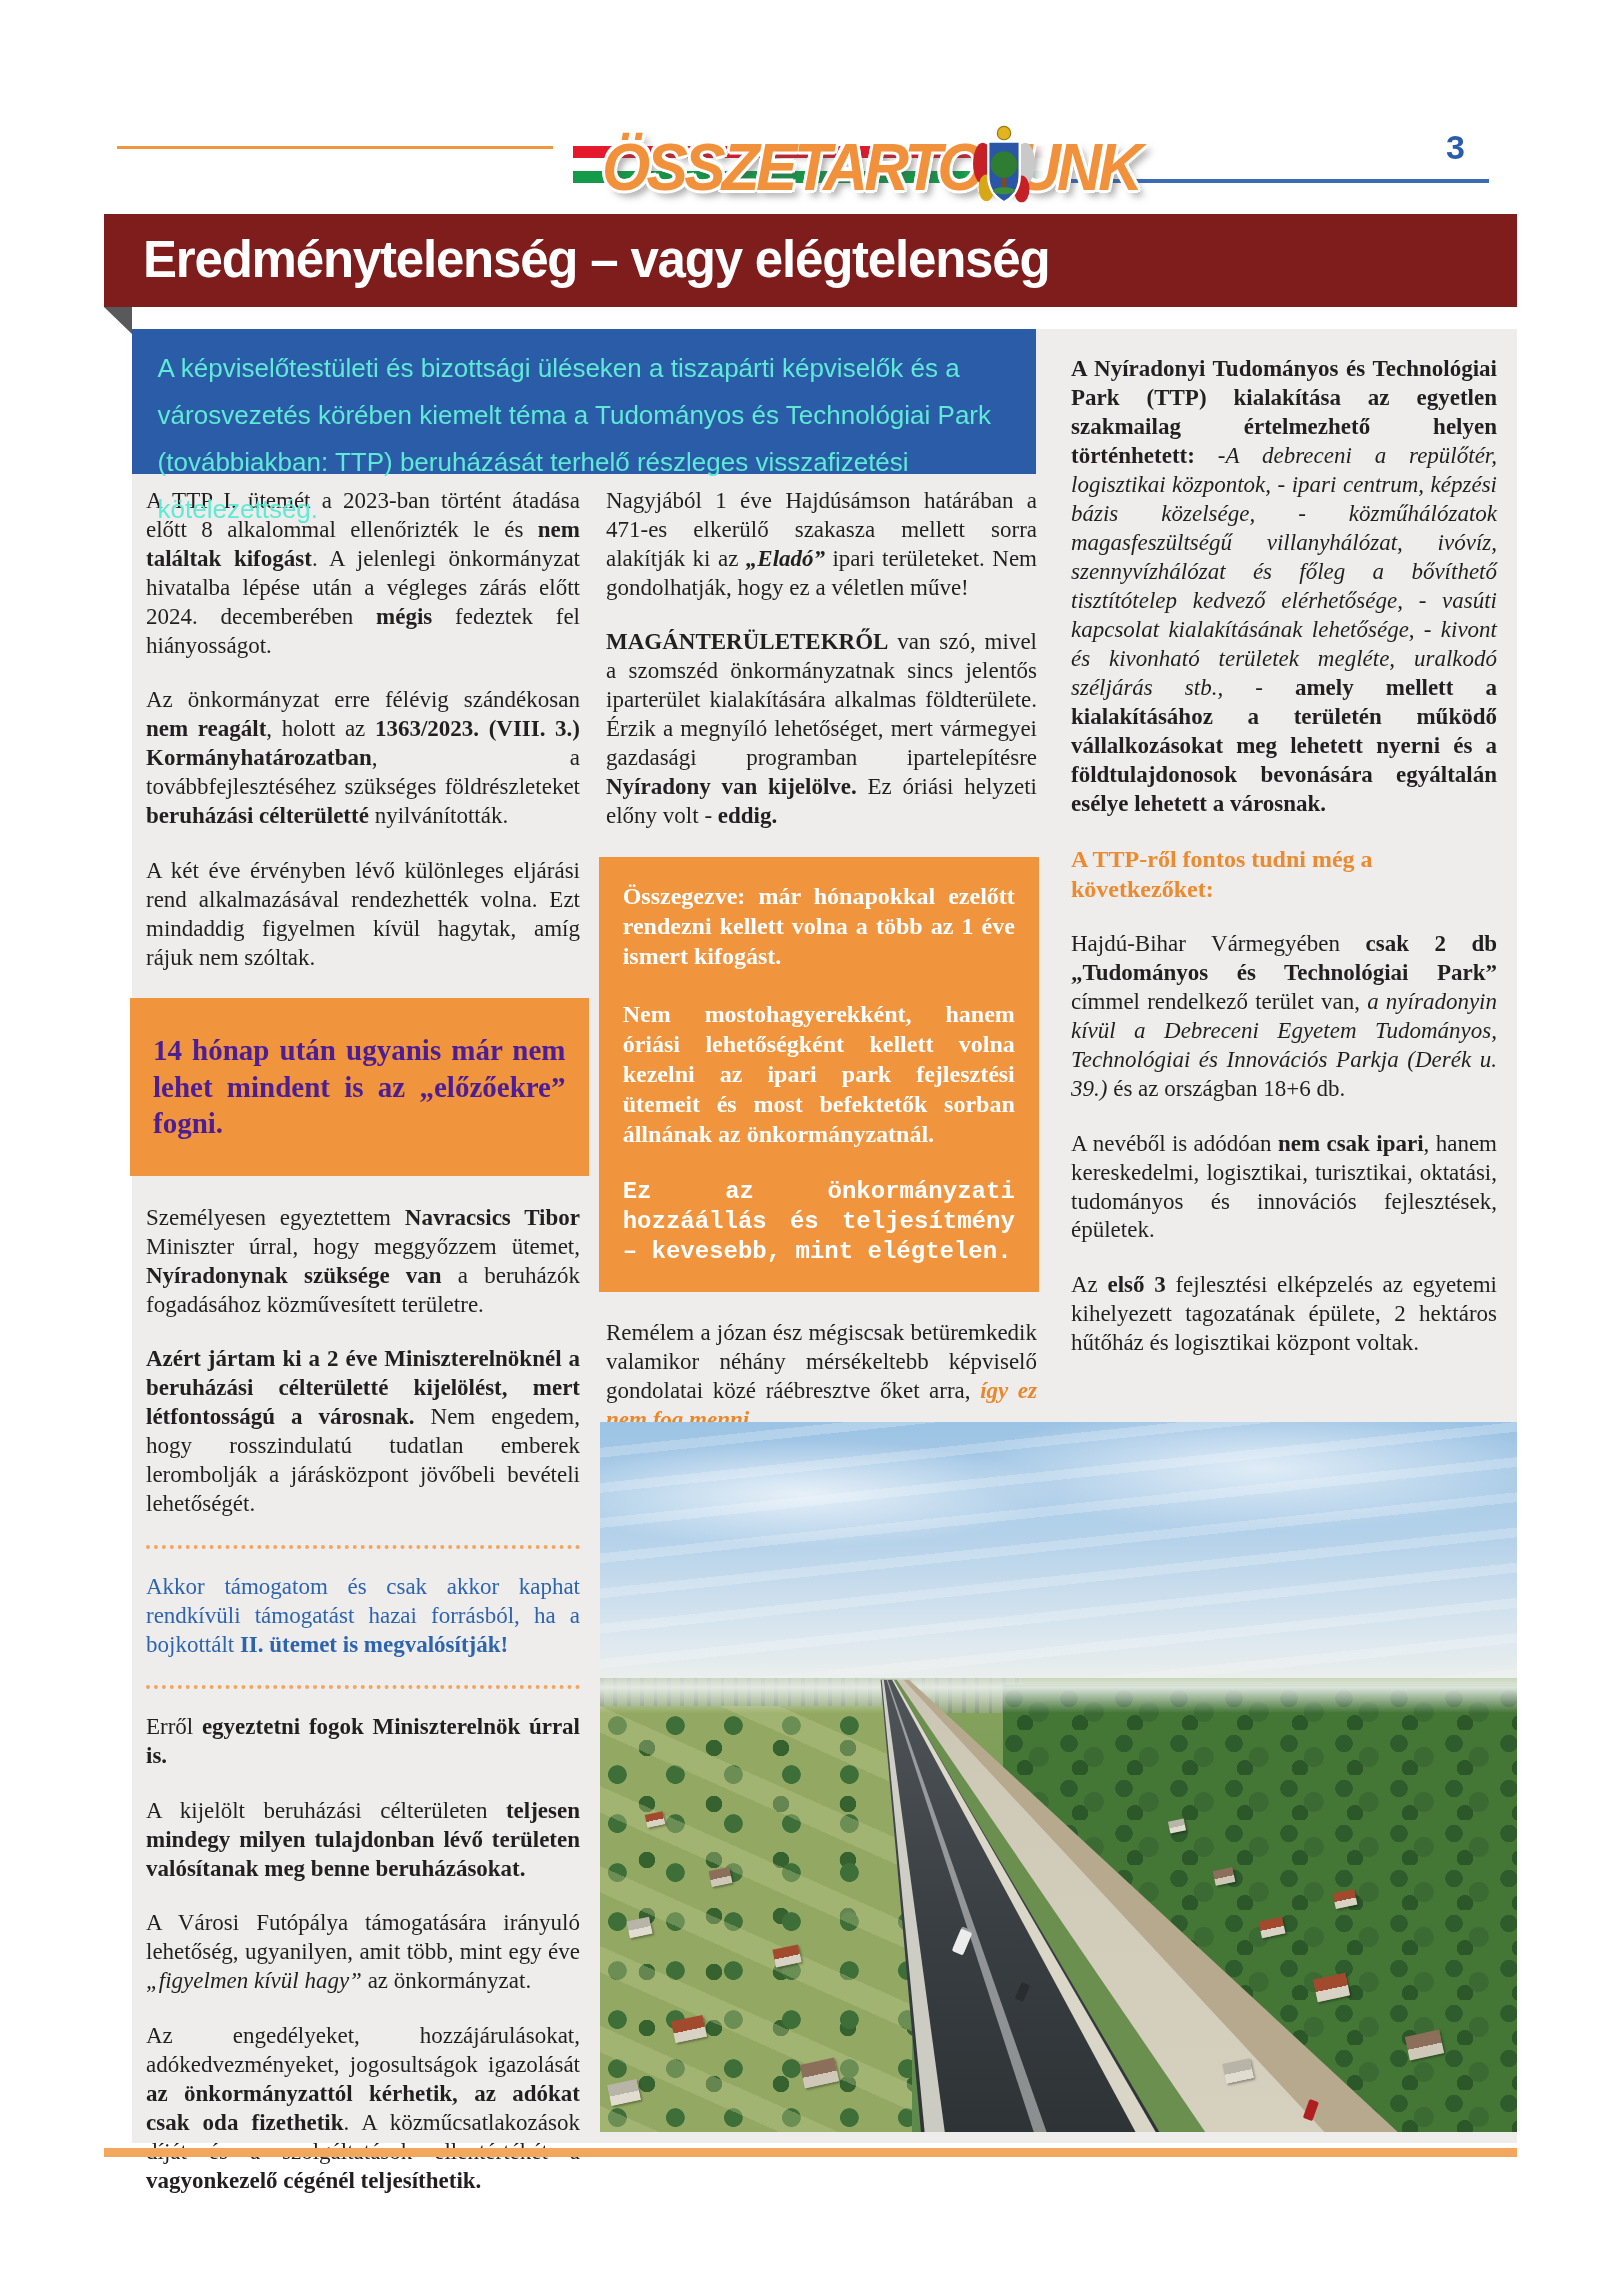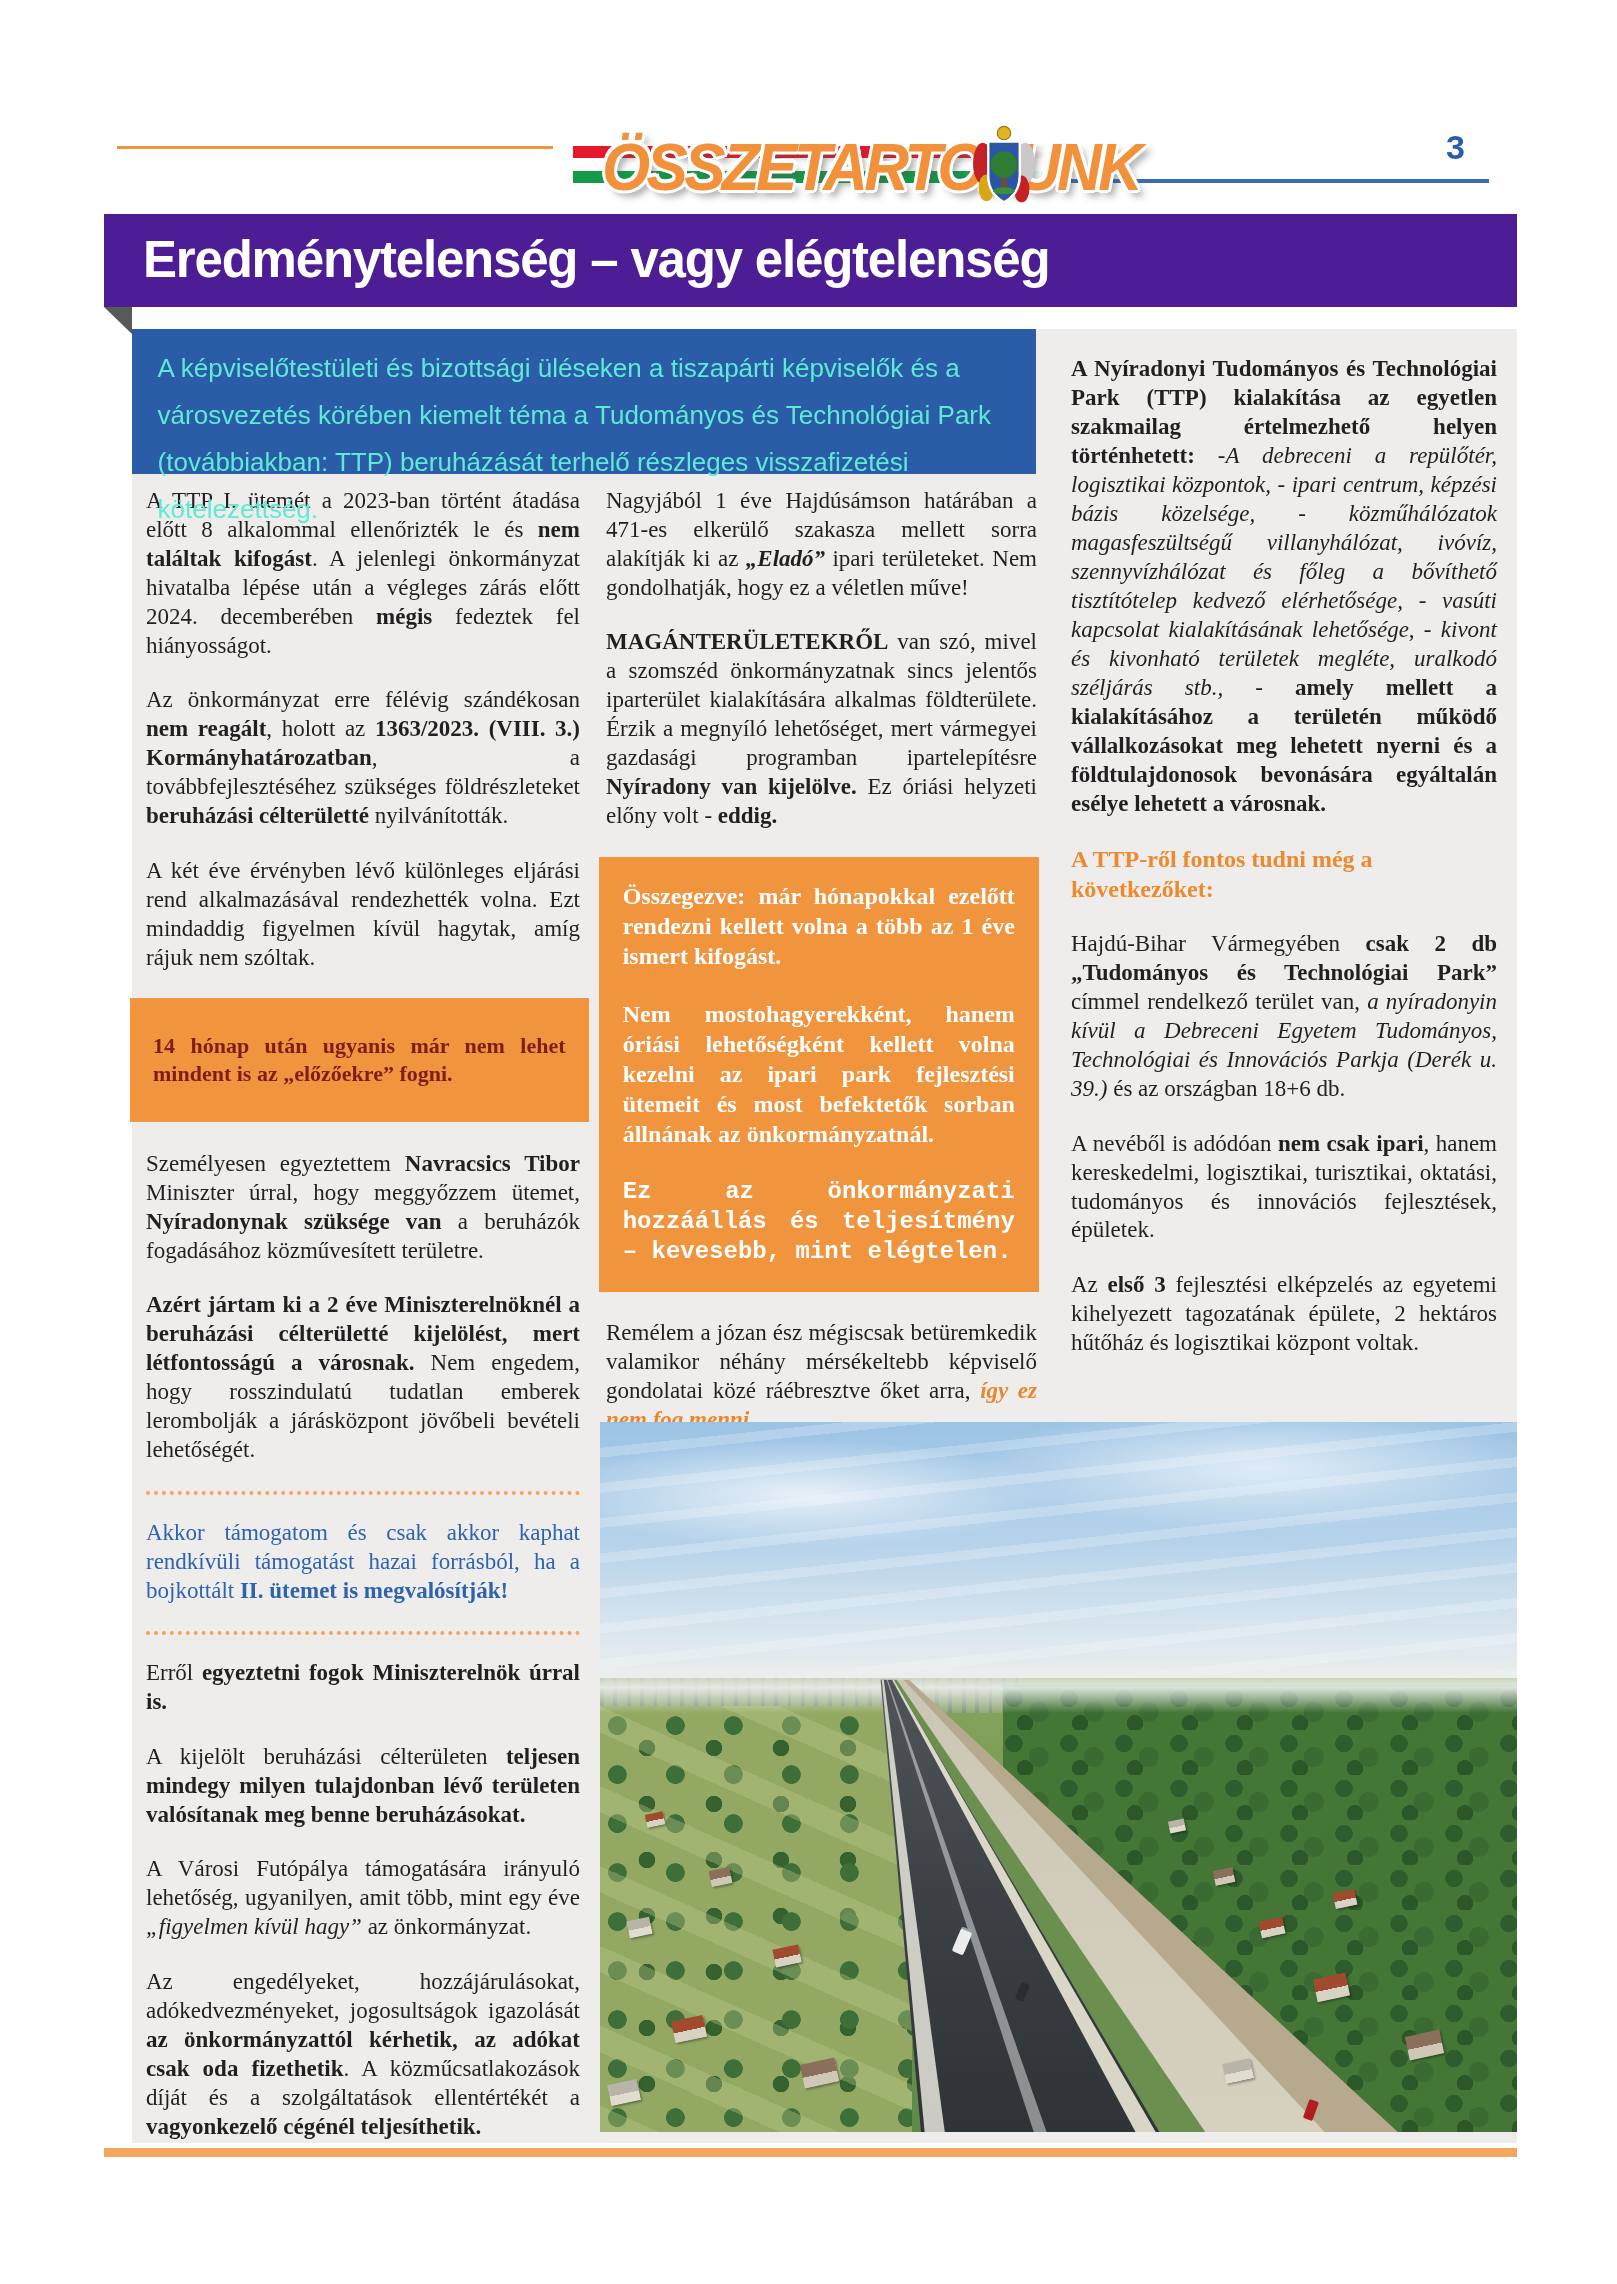--- a/index.html
+++ b/index.html
@@ -16,42 +16,42 @@
   .stripe.white{top:30px;background:linear-gradient(90deg,#fff 0%,#fff 80%,rgba(255,255,255,0) 97%);}
   .stripe.green{top:43px;background:linear-gradient(90deg,#149A49 0%,#149A49 80%,rgba(20,154,73,0) 97%);}
   .logo-text{position:absolute;left:29px;top:0px;z-index:2;font-family:"Liberation Sans",sans-serif;
              font-weight:bold;font-style:italic;font-size:62px;letter-spacing:-3.7px;color:#F1913B;
              transform:scaleY(1.08);transform-origin:top left;
              text-shadow:-3px 0 0 #fff,3px 0 0 #fff,0 -3px 0 #fff,0 3px 0 #fff,
                          -2.4px -2.4px 0 #fff,2.4px 2.4px 0 #fff,-2.4px 2.4px 0 #fff,2.4px -2.4px 0 #fff,
                          5.5px 6px 7.3px rgba(80,80,80,.5);}
   .coa{position:absolute;left:395px;top:-7.3px;z-index:3;}
   
-  .banner{position:absolute;left:104px;top:214px;width:1413px;height:93px;background:#4c1d95;z-index:3;}
+  .banner{position:absolute;left:104px;top:214px;width:1413px;height:93px;background:#7f1d1d;z-index:3;}
   .banner h1{margin:0;padding:0 0 0 39px;line-height:91px;font-family:"Liberation Sans",sans-serif;
              font-weight:bold;font-size:51px;color:#fff;letter-spacing:-1.2px;}
   .fold{position:absolute;left:104px;top:307px;width:28px;height:27px;background:#58595B;
         clip-path:polygon(0 0,100% 0,100% 100%);z-index:3;}
   .content-bg{position:absolute;left:132px;top:329px;width:1385px;height:1814px;background:#EFEDEC;z-index:0;}
   
   .lead{position:absolute;left:132px;top:329px;width:904px;height:145px;background:#2B5CA8;z-index:2;
         box-sizing:border-box;padding:16px 25.6px;}
   .lead p{margin:0;font-family:"Liberation Sans",sans-serif;font-size:26px;line-height:47px;color:#5eead4;}
   
   .col{position:absolute;z-index:1;font-size:23px;line-height:1.26;text-align:justify;hyphens:auto;}
   .col p{margin:0 0 25.6px 0;}
   .col1{left:146px;top:487px;width:434px;}
   .col2{left:606px;top:487px;width:431px;}
   .col3{left:1071px;top:355px;width:426px;}
   span.b{font-weight:bold;}
   span.i{font-style:italic;}
   span.bi{font-weight:bold;font-style:italic;}
   span.accent-bi{color:#E8872B;font-weight:bold;font-style:italic;}
-  .callout{background:#F0943E;color:#7f1d1d;font-weight:bold;box-sizing:border-box;
-           margin:2.4px -8.5px 28px -16px;padding:34px 23px;font-size:22px;}
+  .callout{background:#F0943E;color:#4c1d95;font-weight:bold;box-sizing:border-box;
+           margin:2.4px -8.5px 28px -16px;padding:34px 23px;font-size:29px;}
   .callout p{margin:0;}
   .dots{border:none;border-top:4.9px dotted #F3A55B;margin:8.5px 0 24px 0;height:0;}
   .quote-blue{color:#2D64AE;}
   .summary-box{background:#F0943E;color:#fff;font-weight:bold;box-sizing:border-box;
                margin:3.7px -1.8px 27px -7.3px;padding:24px 24px 17px 24px;font-size:24px;}
   .summary-box p{margin:0 0 27px 0;}
   .summary-box p:last-child{margin-bottom:8px;font-family:Liberation Mono, monospace;}
   .col3 .kicker{color:#EC8A2F;font-weight:bold;font-size:24px;text-align:left;}
   
   .photo{position:absolute;left:600px;top:1422px;width:917px;height:710px;margin:0;overflow:hidden;

